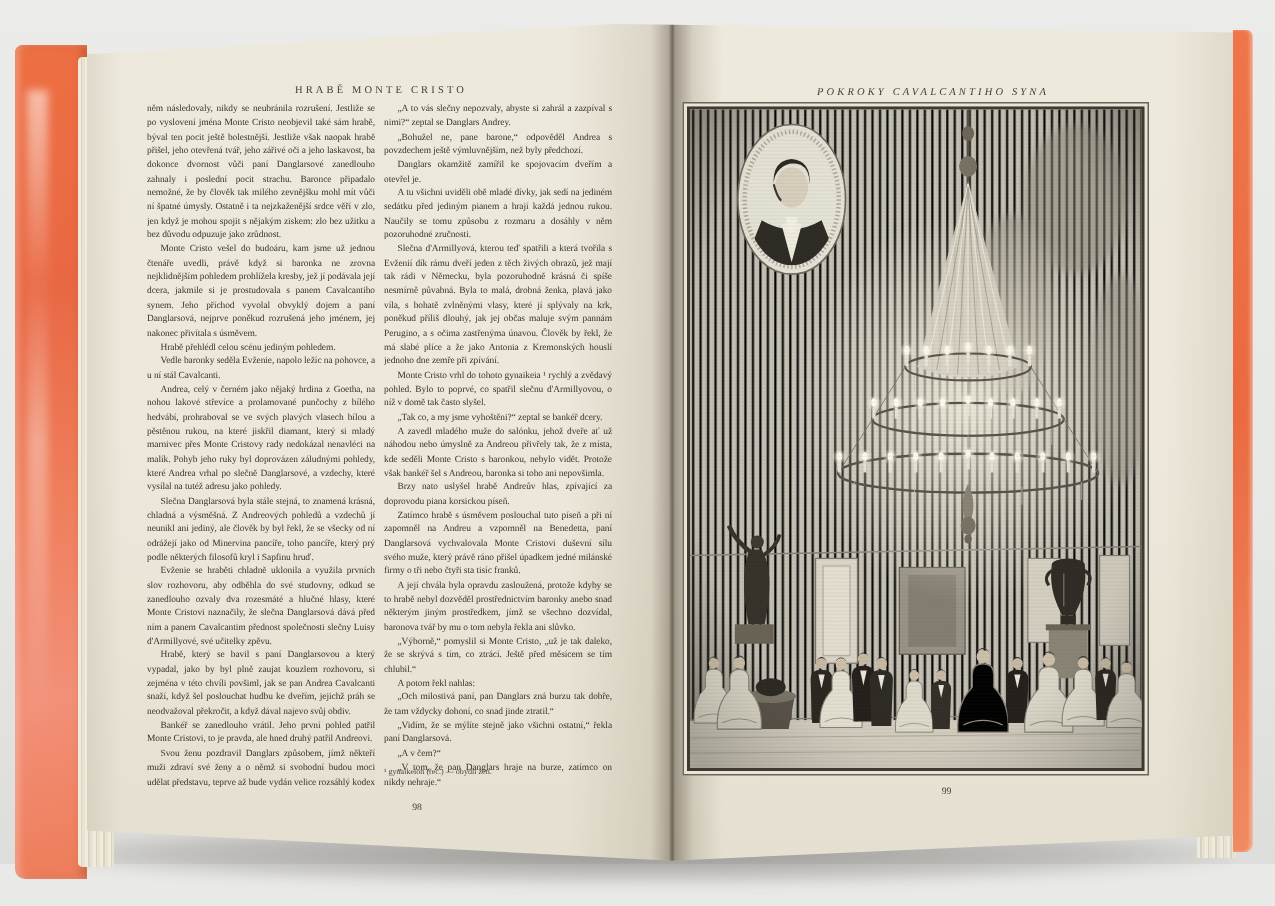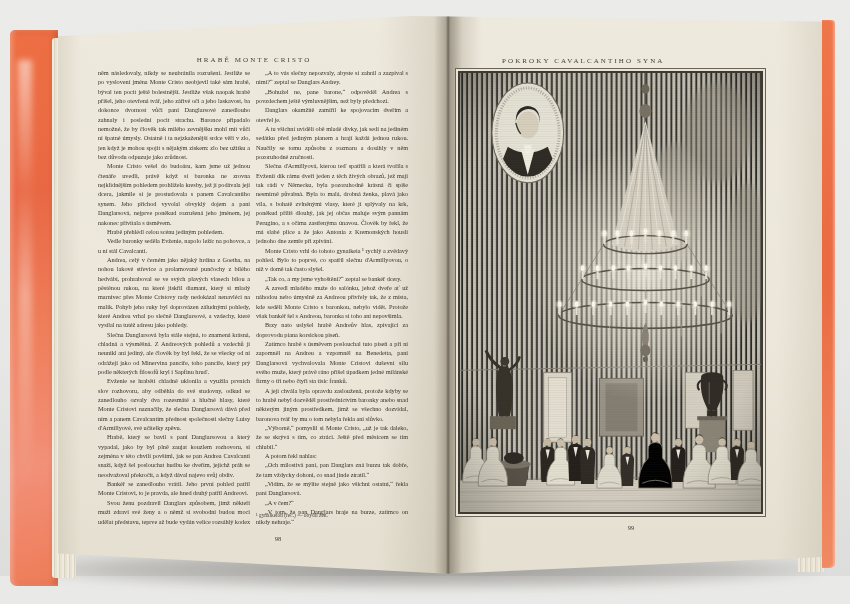--- a/index.html
+++ b/index.html
@@ -21,21 +21,21 @@
     clip-path:polygon(0 3.6%,46% 0%,100% 1%,100% 96.6%,51% 99.6%,0 96%);}
   .page-shade-left{position:absolute;left:0;top:0;width:390px;height:100%;
     background:linear-gradient(90deg,rgba(120,105,80,.12) 0%,rgba(0,0,0,0) 6%,rgba(0,0,0,0) 82%,rgba(110,95,70,.18) 100%);}
   .page-shade-right{position:absolute;left:390px;top:0;width:374px;height:100%;
     background:linear-gradient(90deg,rgba(90,78,58,.28) 0%,rgba(0,0,0,0) 9%,rgba(0,0,0,0) 88%,rgba(120,105,80,.12) 100%);}
   .gutter{position:absolute;left:376px;top:0;width:28px;height:100%;
     background:linear-gradient(90deg,rgba(0,0,0,0) 0%,rgba(80,68,50,.30) 42%,rgba(35,30,22,.55) 50%,rgba(80,68,50,.30) 58%,rgba(0,0,0,0) 100%);}
   
   .running-head{position:absolute;font-family:"Liberation Serif",serif;font-size:7px;letter-spacing:2.1px;color:#45403а;color:#45403a;}
   .rh-left{left:40px;top:40px;width:312px;text-align:center;}
-  .rh-right{left:444px;top:41px;width:240px;}
+  .rh-right{left:444px;top:41px;width:240px;text-align:center;font-style:italic;}
   .col{position:absolute;top:52px;width:152px;height:458px;overflow:hidden;
     font-size:6.3px;line-height:9.35px;color:#38332b;text-align:justify;letter-spacing:-0.05px;}
   .col p{margin:0;text-indent:9px;}
   .col.first-flush p:first-child{text-indent:0;}
   .col1{left:40px;}
   .col2{left:198px;}
   .footnote{position:absolute;left:198px;top:496px;width:152px;font-size:5.4px;color:#4a453c;}
   .pageno{position:absolute;font-size:6.5px;color:#45403a;width:40px;text-align:center;}
   .pn-left{left:200px;top:519px;}
   .pn-right{left:553px;top:508px;}

